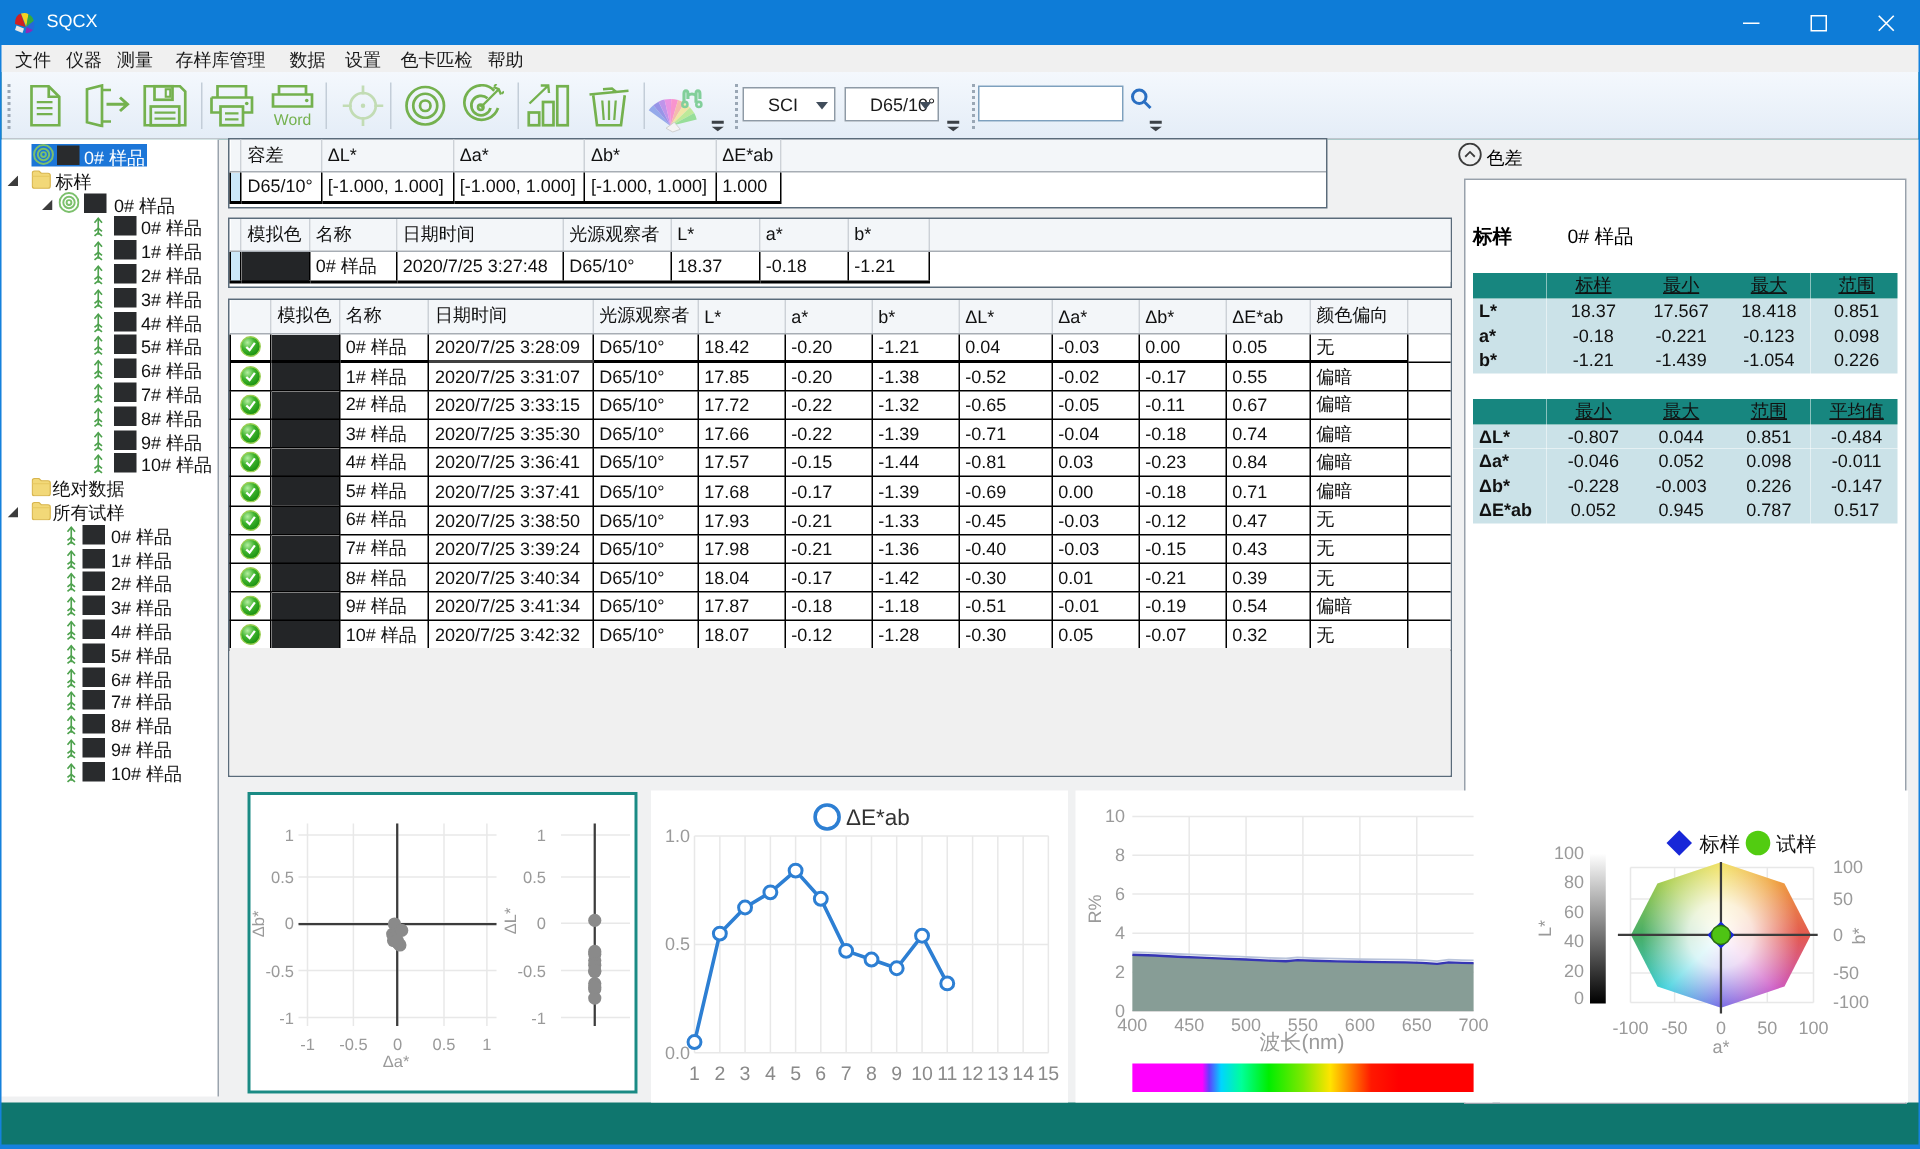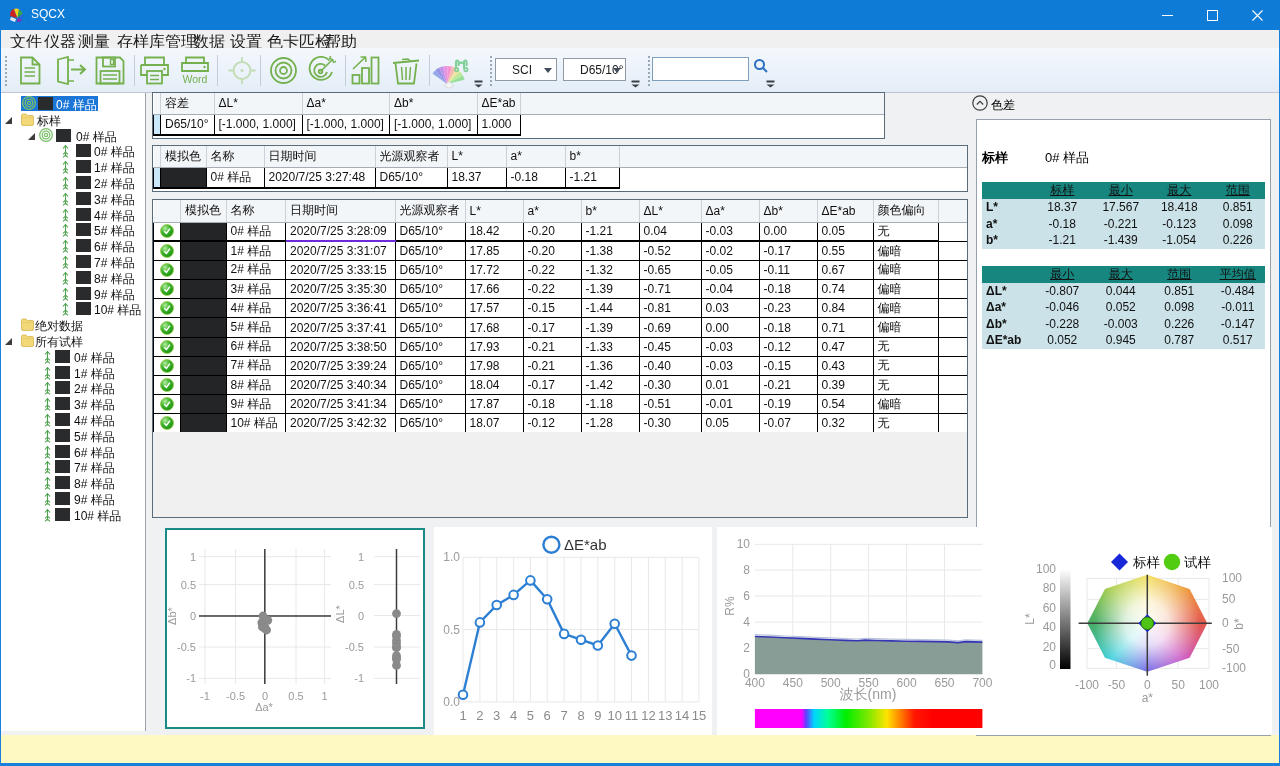--- a/index.html
+++ b/index.html
@@ -1,26 +1,26 @@
 <!DOCTYPE html>
 <html><head>
 <meta charset="utf-8">
 <style>
 * { margin:0; padding:0; box-sizing:border-box; }
 html,body { width:1280px; height:766px; overflow:hidden; }
 body { font-family:"Liberation Sans", sans-serif; font-size:12px; }
-#app { position:relative; width:1280px; height:766px; background:#fef9c3; }
+#app { position:relative; width:1280px; height:766px; background:#0f766e; }
 .abs { position:absolute; }
 
 .titlebar { position:absolute; left:0; top:0; width:1280px; height:30px; background:#0e7cd7; color:#fff; }
 .titlebar .tname { position:absolute; left:31px; top:7px; font-size:12px; color:#fff; }
 .winbtn { position:absolute; top:0; width:45px; height:30px; }
 
 .menubar { position:absolute; left:0; top:30px; width:1280px; height:18px; background:#f0f0f0; color:#1a1a1a; }
-.menubar span { position:absolute; top:2px; font-size:16px; }
+.menubar span { position:absolute; top:2px; font-size:12px; }
 
 .toolbar { position:absolute; left:1px; top:48px; width:1278px; height:45px; background:linear-gradient(#f4f8fd,#e4edf7); border-bottom:1px solid #bfc6cd; }
 .tsep { position:absolute; top:7px; width:1px; height:31px; background:#c3cdd8; }
 .tgrip { position:absolute; top:8px; width:2px; height:30px; background-image:repeating-linear-gradient(#9aa7b5 0 2px, transparent 2px 4px); }
 .combo { position:absolute; top:10px; height:23px; background:#fff; border:1px solid #8e9aa6; font-size:12px; color:#1a1a1a; }
 .combo .ctext { position:absolute; left:16px; top:4px; }
 .combo .carr { position:absolute; right:4px; top:9px; width:0; height:0; border-left:4px solid transparent; border-right:4px solid transparent; border-top:5px solid #404c5a; }
 
 .main { position:absolute; left:0; top:93px; width:1280px; height:642px; background:#f0f1f2; }
 
@@ -550,21 +550,21 @@
                 <td style="border-right:none"></td>
               </tr>
               <tr class="drow" style="height:19.2px">
                 <td style="border-bottom:2px solid #000;padding:0">
                   <svg width="14" height="14" style="display:block;margin:0 auto">
                     <use href="#i-check"></use>
                   </svg>
                 </td>
                 <td style="border-bottom:2px solid #000;background:#232527"></td>
                 <td style="border-bottom:2px solid #000;">0# 样品</td>
-                <td style="border-bottom:2px solid #6d28d9;margin-left:34px;">2020/7/25 3:28:09</td>
+                <td style="border-bottom:2px solid #404040;margin-left:34px;">2020/7/25 3:28:09</td>
                 <td style="border-bottom:2px solid #000;">D65/10°</td>
                 <td style="border-bottom:2px solid #000;">18.42</td>
                 <td style="border-bottom:2px solid #000;">-0.20</td>
                 <td style="border-bottom:2px solid #000;">-1.21</td>
                 <td style="border-bottom:2px solid #000;">0.04</td>
                 <td style="border-bottom:2px solid #000;">-0.03</td>
                 <td style="border-bottom:2px solid #000;">0.00</td>
                 <td style="border-bottom:2px solid #000;">0.05</td>
                 <td style="border-bottom:2px solid #000;">无</td>
                 <td style="border-bottom:2px solid #000;border-top:1px solid #000;border-bottom:1px solid #000;border-right:none"></td>

